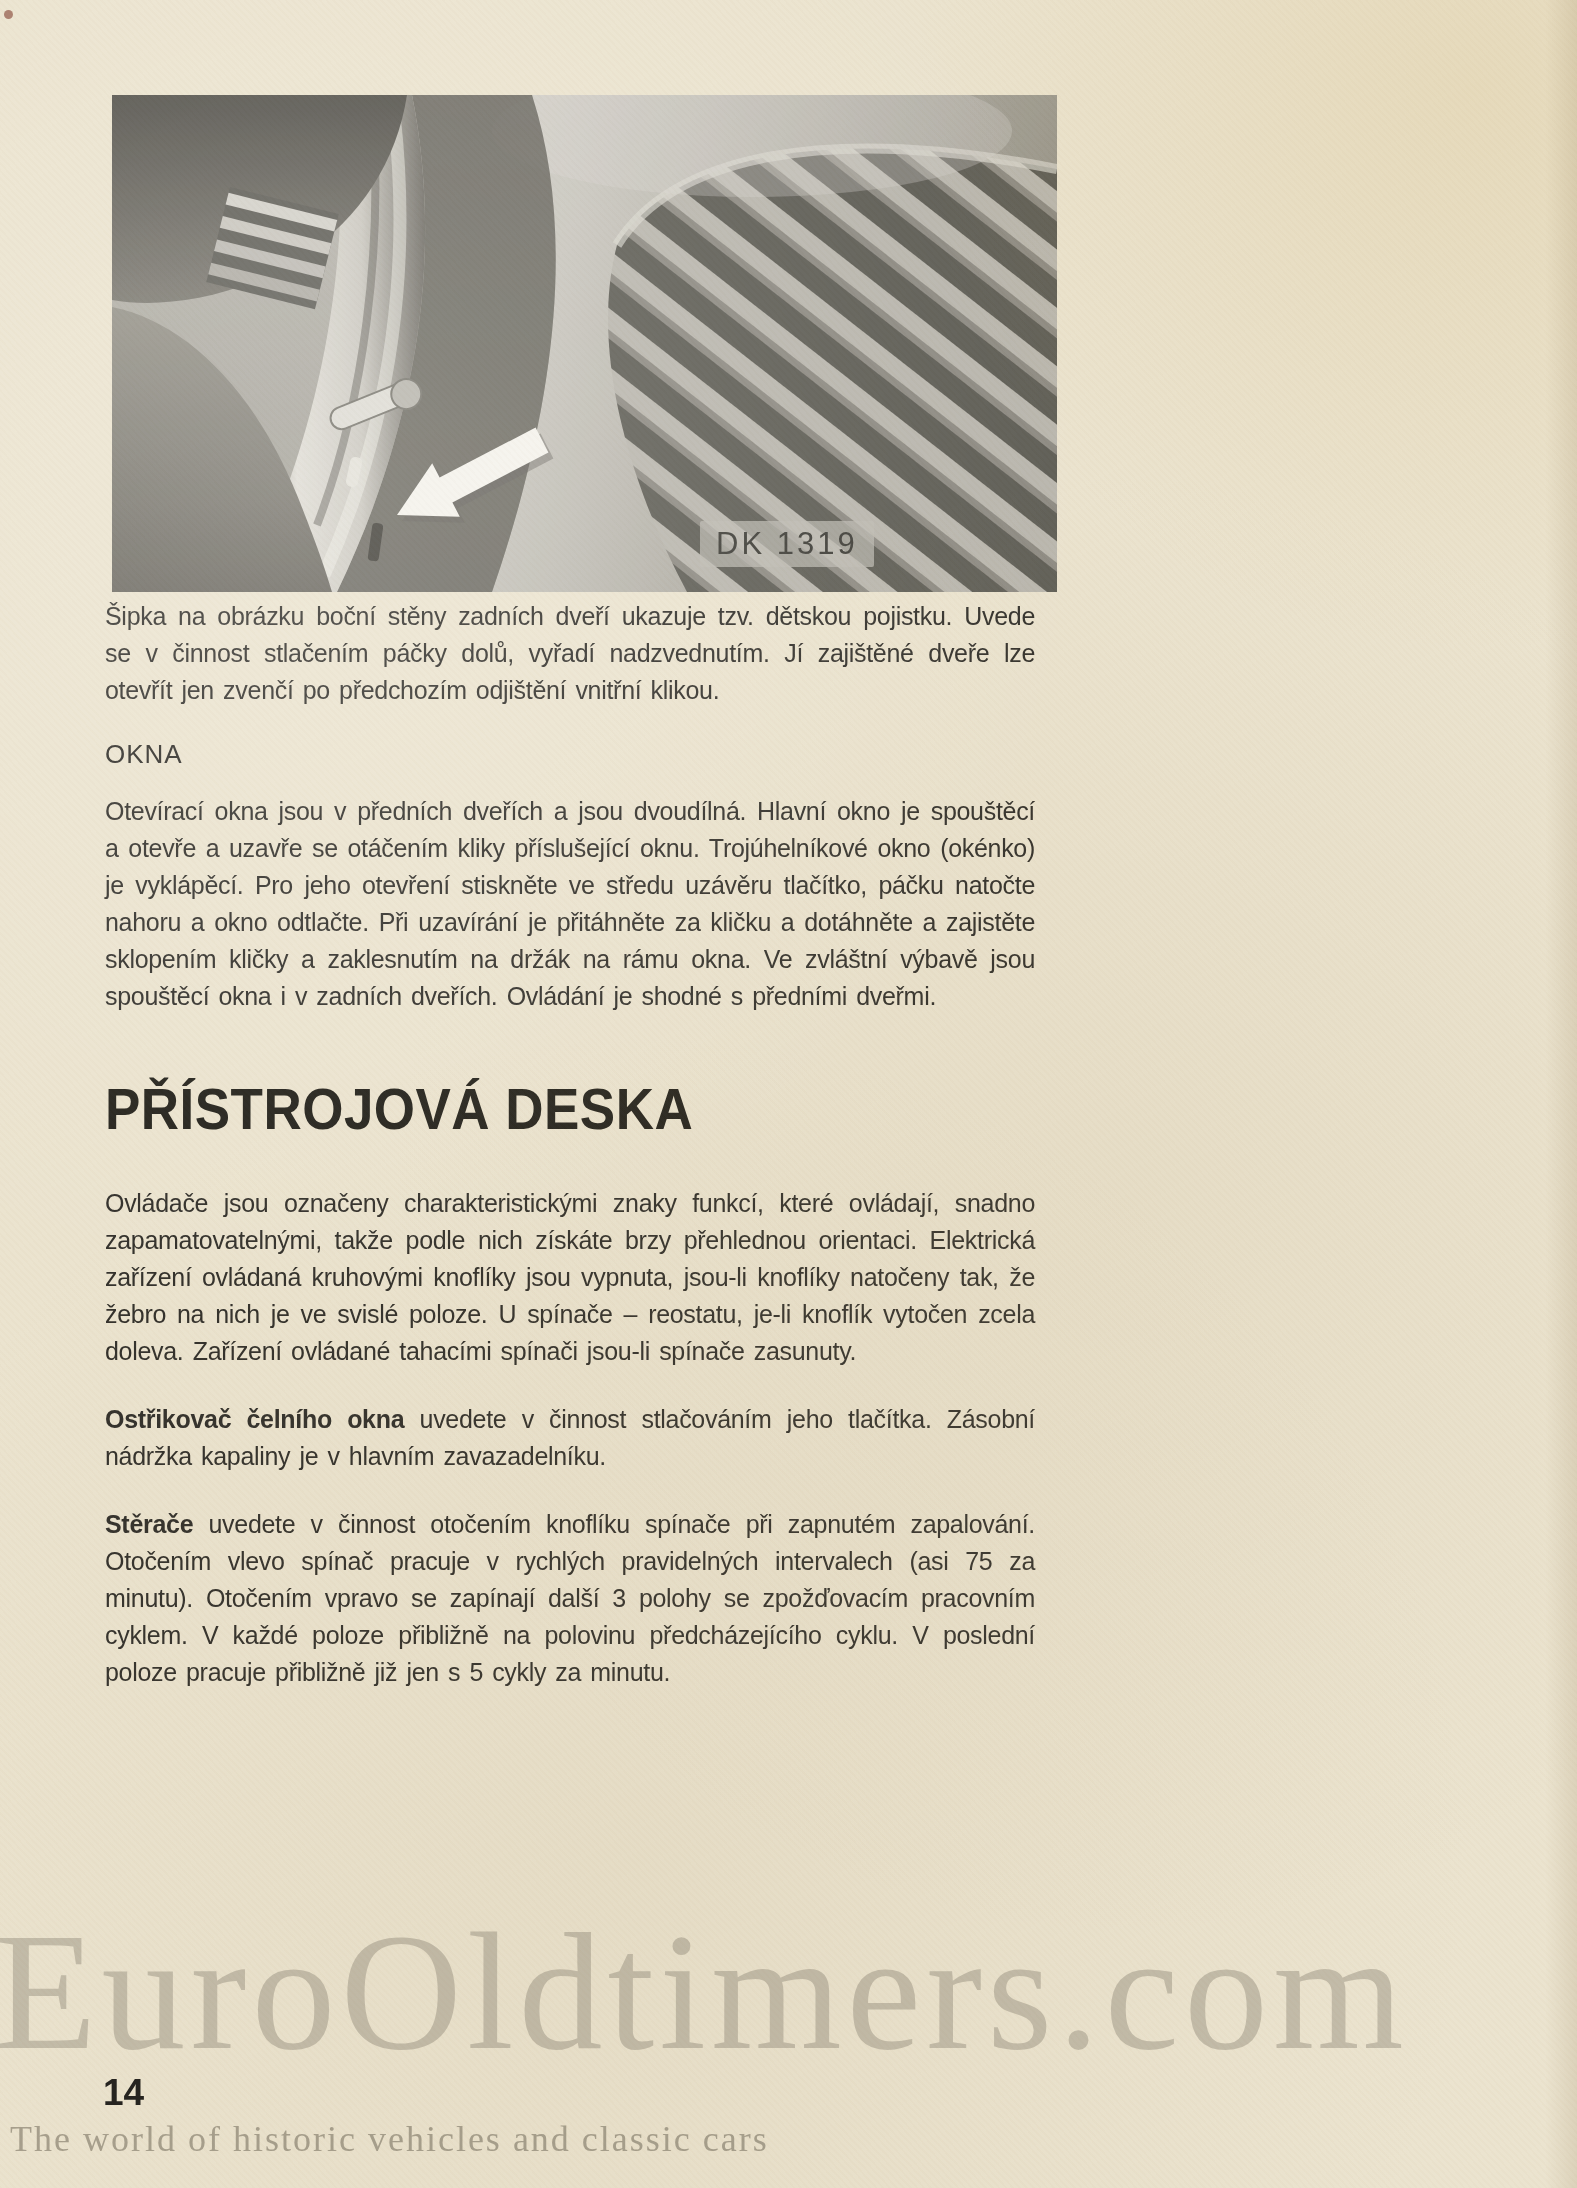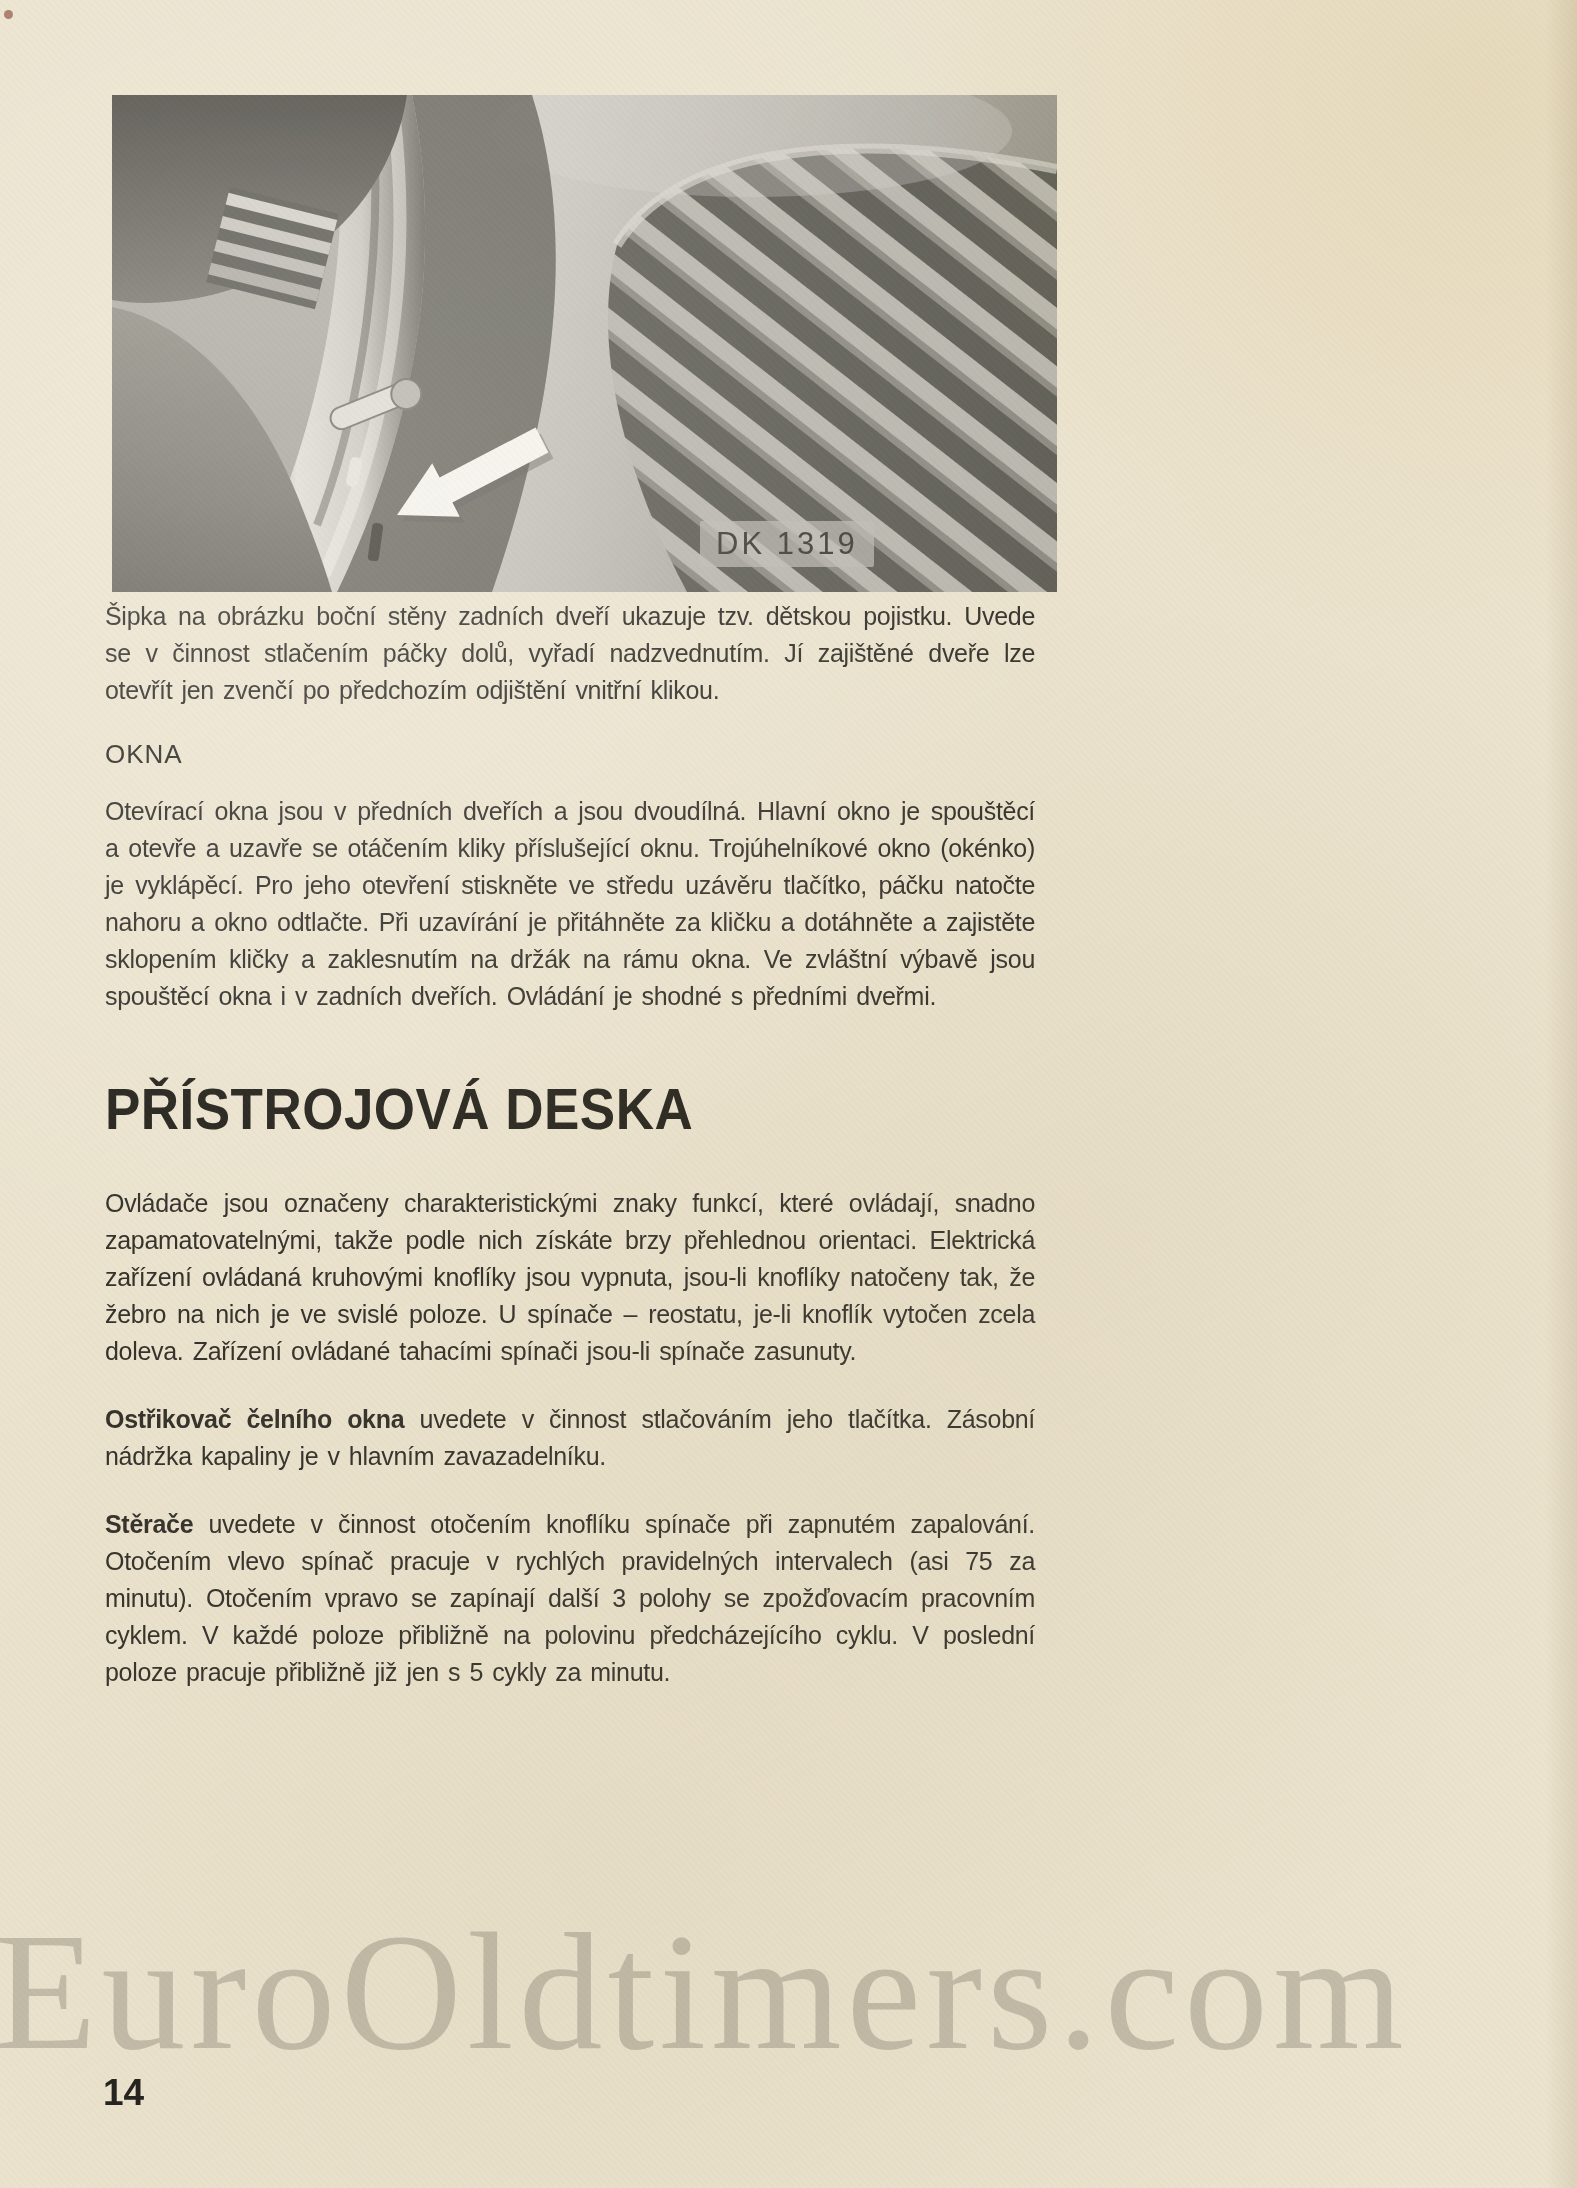--- a/index.html
+++ b/index.html
@@ -182,19 +182,20 @@
     <p class="para">Ovládače jsou označeny charakteristickými znaky funkcí, které ovládají, snadno zapamatovatelnými, takže podle nich získáte brzy přehlednou orientaci. Elektrická zařízení ovládaná kruhovými knoflíky jsou vypnuta, jsou-li knoflíky natočeny tak, že žebro na nich je ve svislé poloze. U spínače – reostatu, je-li knoflík vytočen zcela doleva. Zařízení ovládané tahacími spínači jsou-li spínače zasunuty.</p>
 
     <p class="para gap"><span class="lead">Ostřikovač čelního okna</span><span> uvedete v činnost stlačováním jeho tlačítka. Zásobní nádržka kapaliny je v hlavním zavazadelníku.</span></p>
 
     <p class="para gap"><span class="lead">Stěrače</span><span> uvedete v činnost otočením knoflíku spínače při zapnutém zapalování. Otočením vlevo spínač pracuje v rychlých pravidelných intervalech (asi 75 za minutu). Otočením vpravo se zapínají další 3 polohy se zpožďovacím pracovním cyklem. V každé poloze přibližně na polovinu předcházejícího cyklu. V poslední poloze pracuje přibližně již jen s 5 cykly za minutu.</span></p>
   </div>
 
   <div class="page-number">14</div>
 
   <div class="watermark-title">EuroOldtimers.com</div>
+  <div class="watermark-subtitle">The world of historic vehicles and classic cars</div>
 
   <div class="texture"></div>
   <div class="edge-right"></div>
   <div class="speck s1"></div>
   <div class="speck s2"></div>
   <div class="speck s3"></div>
 </div>
 
 </body></html>

